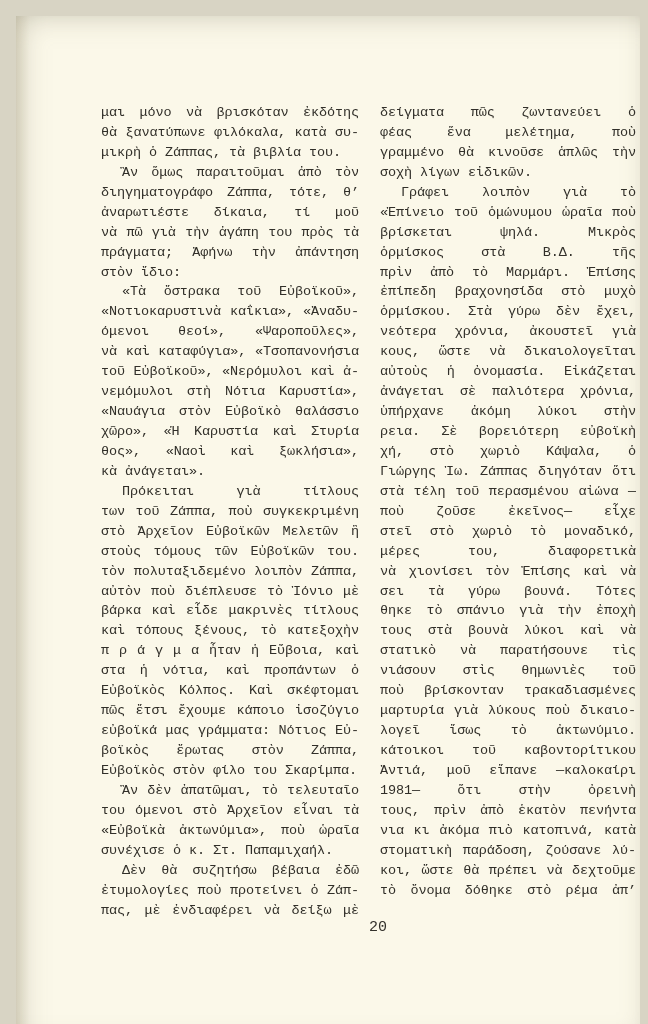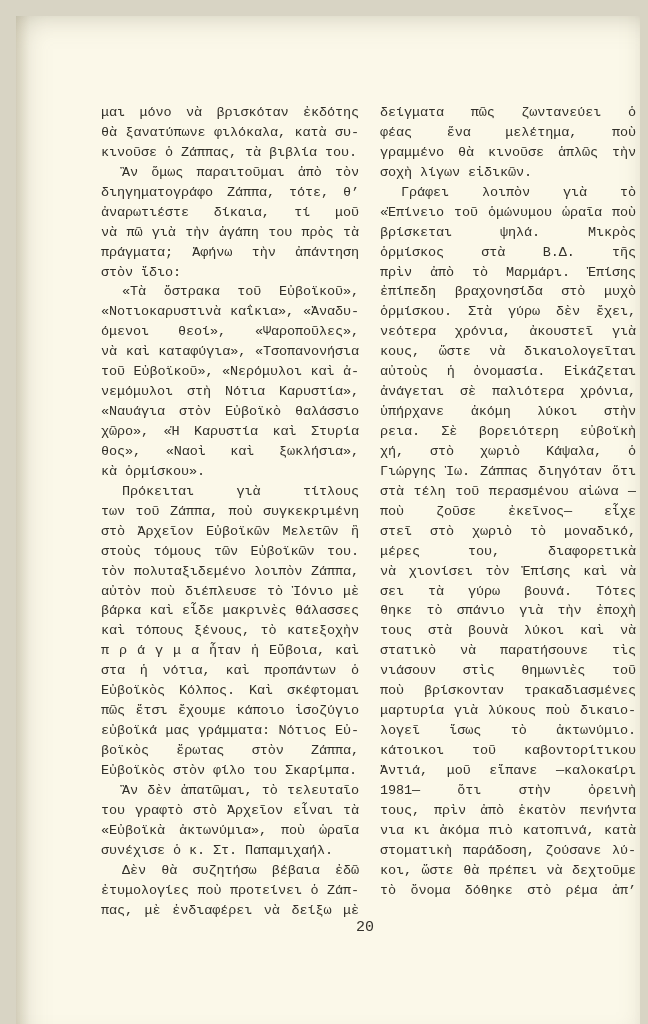--- a/index.html
+++ b/index.html
@@ -40,66 +40,66 @@
     text-align-last: left;
   }
   .line.indent {
     text-indent: 21px;
   }
   .page-number {
     position: absolute;
     top: 903px;
     left: 340px;
     width: 44px;
-    text-align: left;
+    text-align: center;
     font-size: 15px;
     color: #33312b;
   }
 </style>
 </head>
 <body>
 
 <div class="page">
   <div class="col col-left">
       <div class="line">μαι μόνο νὰ βρισκόταν ἐκδότης ποὺ</div>
       <div class="line">θὰ ξανατύπωνε φιλόκαλα, κατὰ συ-</div>
-      <div class="line para-end">κινοῦσε ὁ Ζάππας, τὰ βιβλία του.</div>
+      <div class="line para-end">μικρὴ ὁ Ζάππας, τὰ βιβλία του.</div>
       <div class="line indent">Ἂν ὅμως παραιτοῦμαι ἀπὸ τὸν</div>
       <div class="line">διηγηματογράφο Ζάππα, τότε, θ’</div>
       <div class="line">ἀναρωτιέστε δίκαια, τί μοῦ ἀπομένει</div>
       <div class="line">νὰ πῶ γιὰ τὴν ἀγάπη του πρὸς τὰ</div>
       <div class="line">πράγματα; Ἀφήνω τὴν ἀπάντηση</div>
       <div class="line para-end">στὸν ἴδιο:</div>
       <div class="line indent">«Τὰ ὄστρακα τοῦ Εὐβοϊκοῦ»,</div>
       <div class="line">«Νοτιοκαρυστινὰ καΐκια», «Ἀναδυ-</div>
       <div class="line">όμενοι θεοί», «Ψαροποῦλες», «Βου-</div>
       <div class="line">νὰ καὶ καταφύγια», «Τσοπανονήσια</div>
       <div class="line">τοῦ Εὐβοϊκοῦ», «Νερόμυλοι καὶ ἀ-</div>
       <div class="line">νεμόμυλοι στὴ Νότια Καρυστία»,</div>
       <div class="line">«Ναυάγια στὸν Εὐβοϊκὸ θαλάσσιο</div>
       <div class="line">χῶρο», «Ἡ Καρυστία καὶ Στυρία λί-</div>
       <div class="line">θος», «Ναοὶ καὶ ξωκλήσια», «Εὐβοϊ-</div>
-      <div class="line para-end">κὰ ὁρμίσκου».</div>
+      <div class="line para-end">κὰ ἀνάγεται».</div>
       <div class="line indent">Πρόκειται γιὰ τίτλους μελετημά-</div>
       <div class="line">των τοῦ Ζάππα, ποὺ συγκεκριμένη</div>
       <div class="line">στὸ Ἀρχεῖον Εὐβοϊκῶν Μελετῶν ἢ</div>
       <div class="line">στοὺς τόμους τῶν Εὐβοϊκῶν του. Γιὰ</div>
       <div class="line">τὸν πολυταξιδεμένο λοιπὸν Ζάππα,</div>
       <div class="line">αὐτὸν ποὺ διέπλευσε τὸ Ἰόνιο μὲ μιὰ</div>
-      <div class="line">βάρκα καὶ εἶδε μακρινὲς θάλασσες</div>
+      <div class="line">βάρκα καὶ εἶδε μακρινὲς τίτλους</div>
       <div class="line">καὶ τόπους ξένους, τὸ κατεξοχὴν</div>
       <div class="line">π ρ ά γ μ α ἦταν ἡ Εὔβοια, καὶ μάλι-</div>
       <div class="line">στα ἡ νότια, καὶ προπάντων ὁ Νότιος</div>
       <div class="line">Εὐβοϊκὸς Κόλπος. Καὶ σκέφτομαι</div>
       <div class="line">πῶς ἔτσι ἔχουμε κάποιο ἰσοζύγιο στὰ</div>
       <div class="line">εὐβοϊκά μας γράμματα: Νότιος Εὐ-</div>
       <div class="line">βοϊκὸς ἔρωτας στὸν Ζάππα, Βόρειος</div>
       <div class="line para-end">Εὐβοϊκὸς στὸν φίλο του Σκαρίμπα.</div>
       <div class="line indent">Ἂν δὲν ἀπατῶμαι, τὸ τελευταῖο</div>
-      <div class="line">του γραφτὸ στὸ Ἀρχεῖον εἶναι τὰ</div>
+      <div class="line">του όμενοι στὸ Ἀρχεῖον εἶναι τὰ</div>
       <div class="line">«Εὐβοϊκὰ ἀκτωνύμια», ποὺ ὡραῖα τὰ</div>
       <div class="line para-end">συνέχισε ὁ κ. Στ. Παπαμιχαήλ.</div>
       <div class="line indent">Δὲν θὰ συζητήσω βέβαια ἐδῶ τὶς</div>
       <div class="line">ἐτυμολογίες ποὺ προτείνει ὁ Ζάπ-</div>
       <div class="line">πας, μὲ ἐνδιαφέρει νὰ δείξω μὲ παρα-</div>
     </div>
   <div class="col col-right">
       <div class="line">δείγματα πῶς ζωντανεύει ὁ συγγρα-</div>
       <div class="line">φέας ἕνα μελέτημα, ποὺ διαφορετικὰ</div>
       <div class="line">γραμμένο θὰ κινοῦσε ἁπλῶς τὴν προ-</div>

